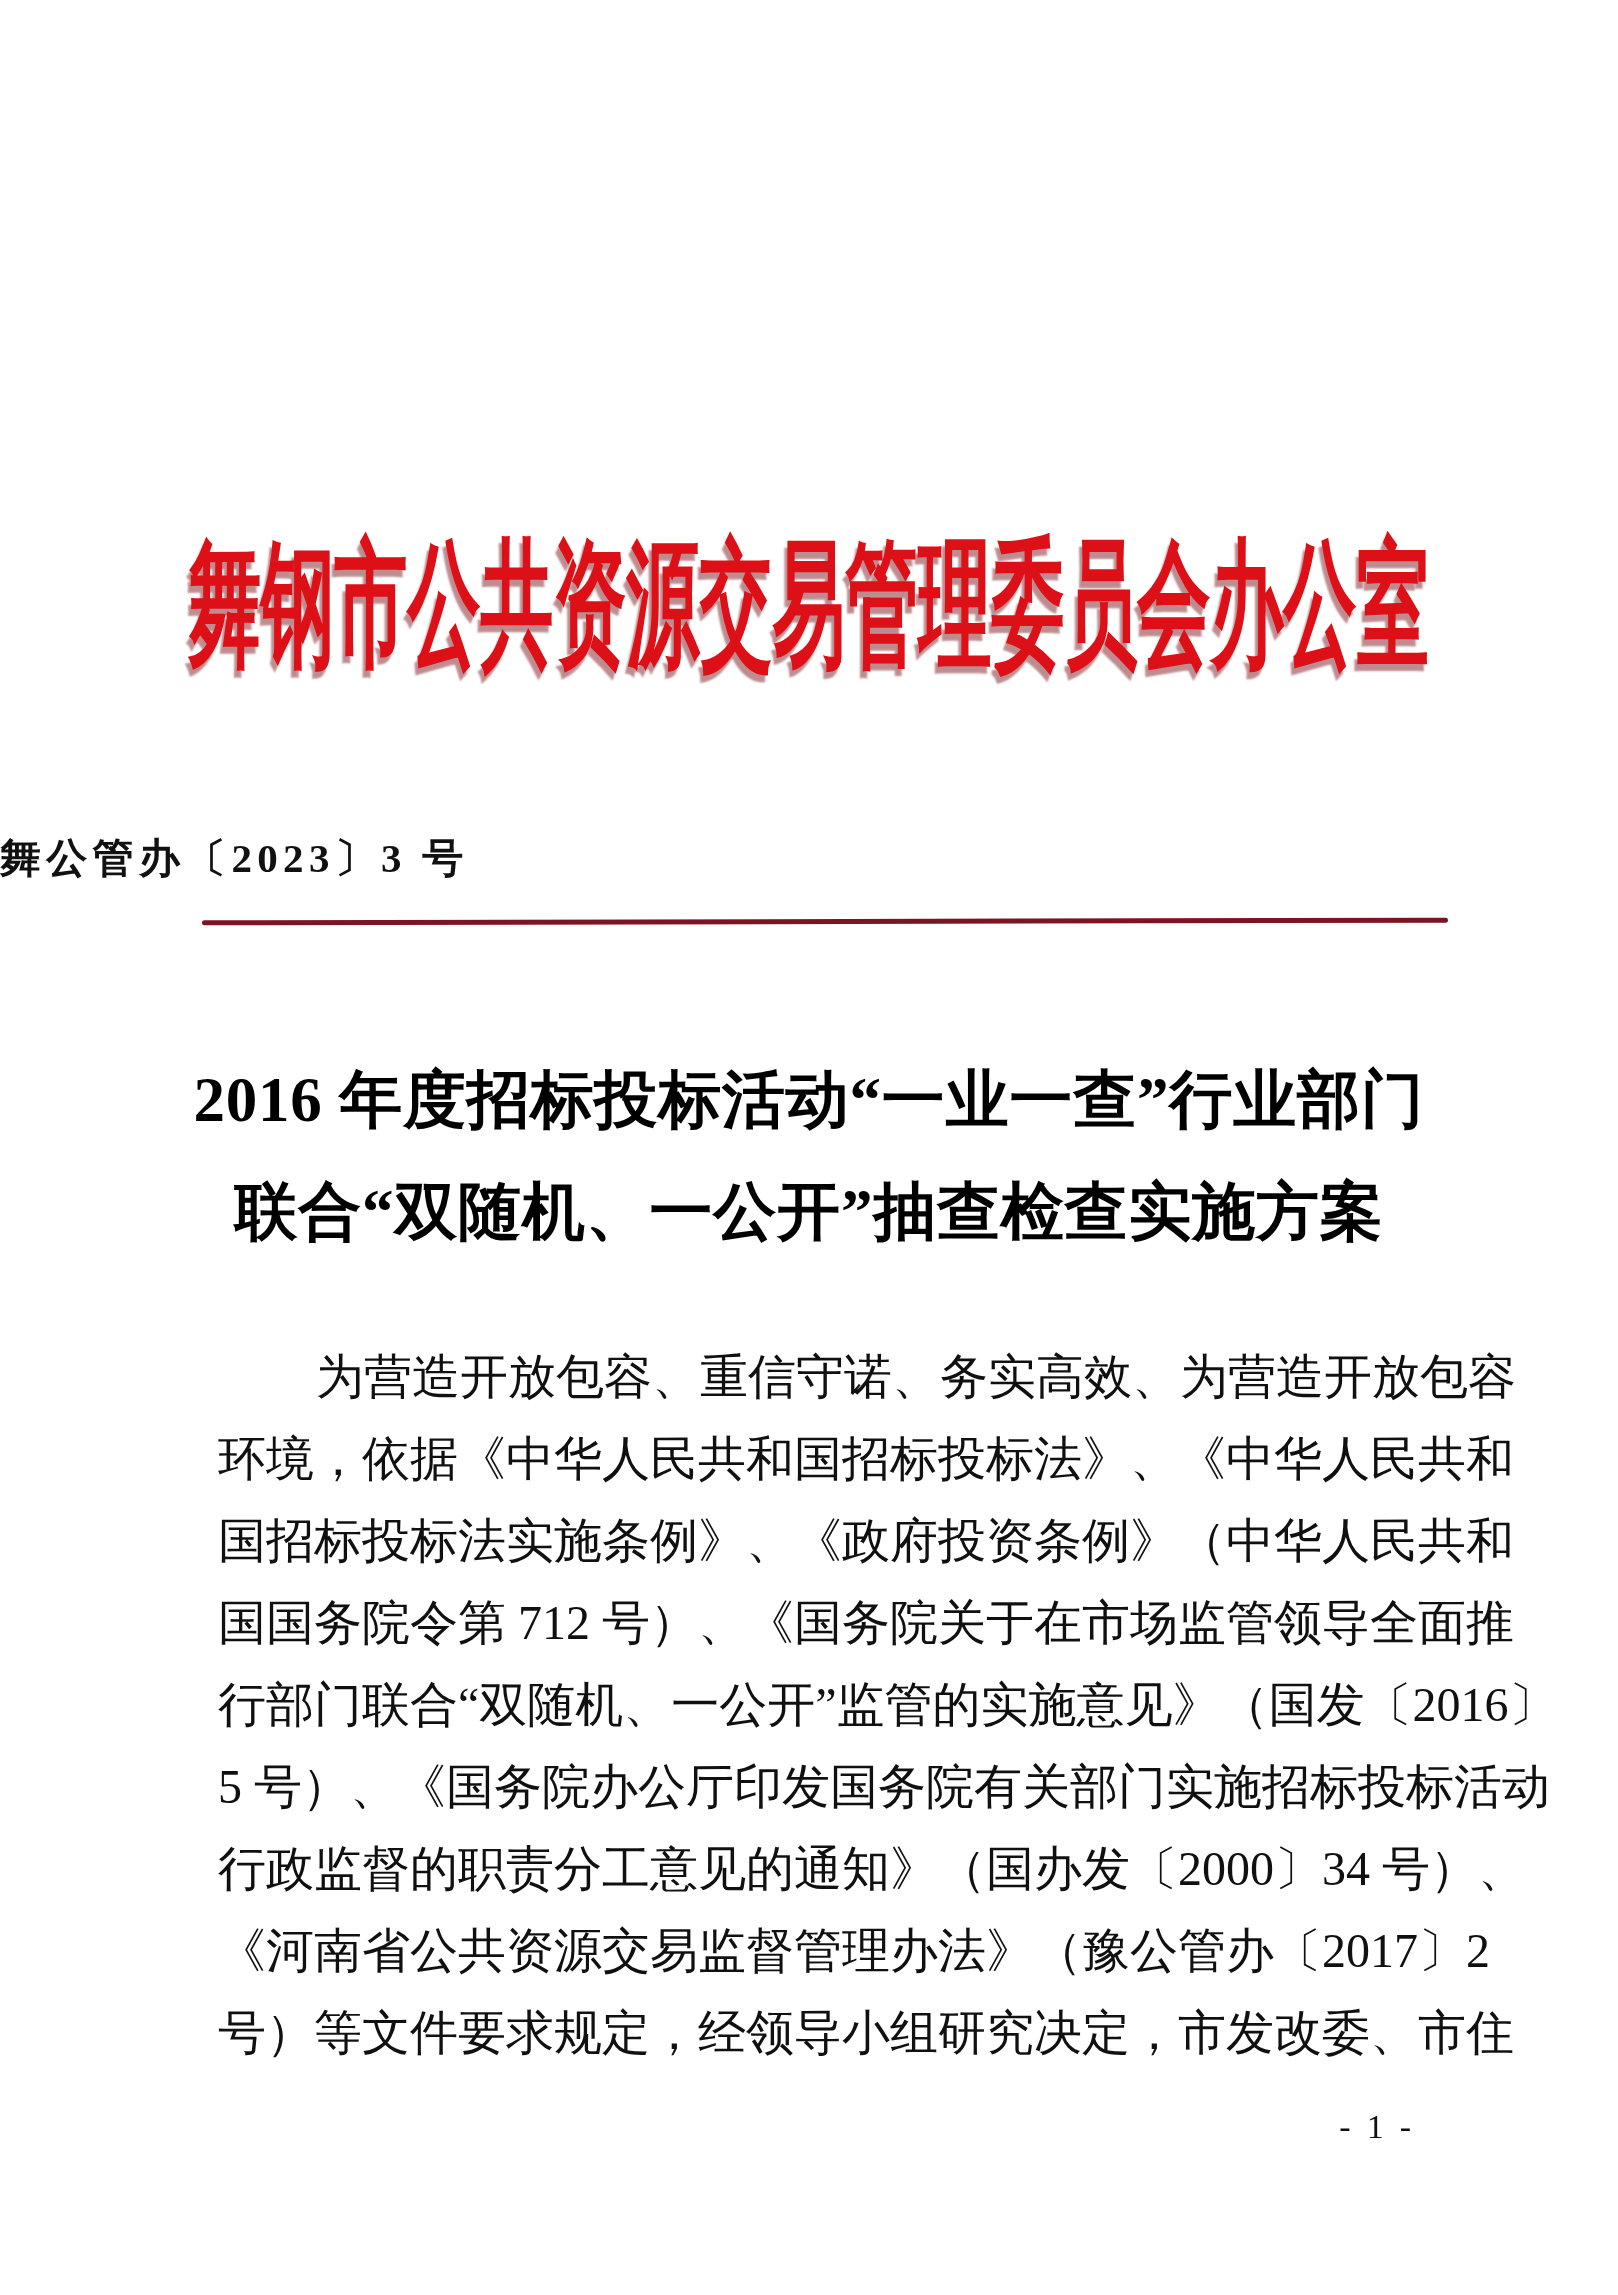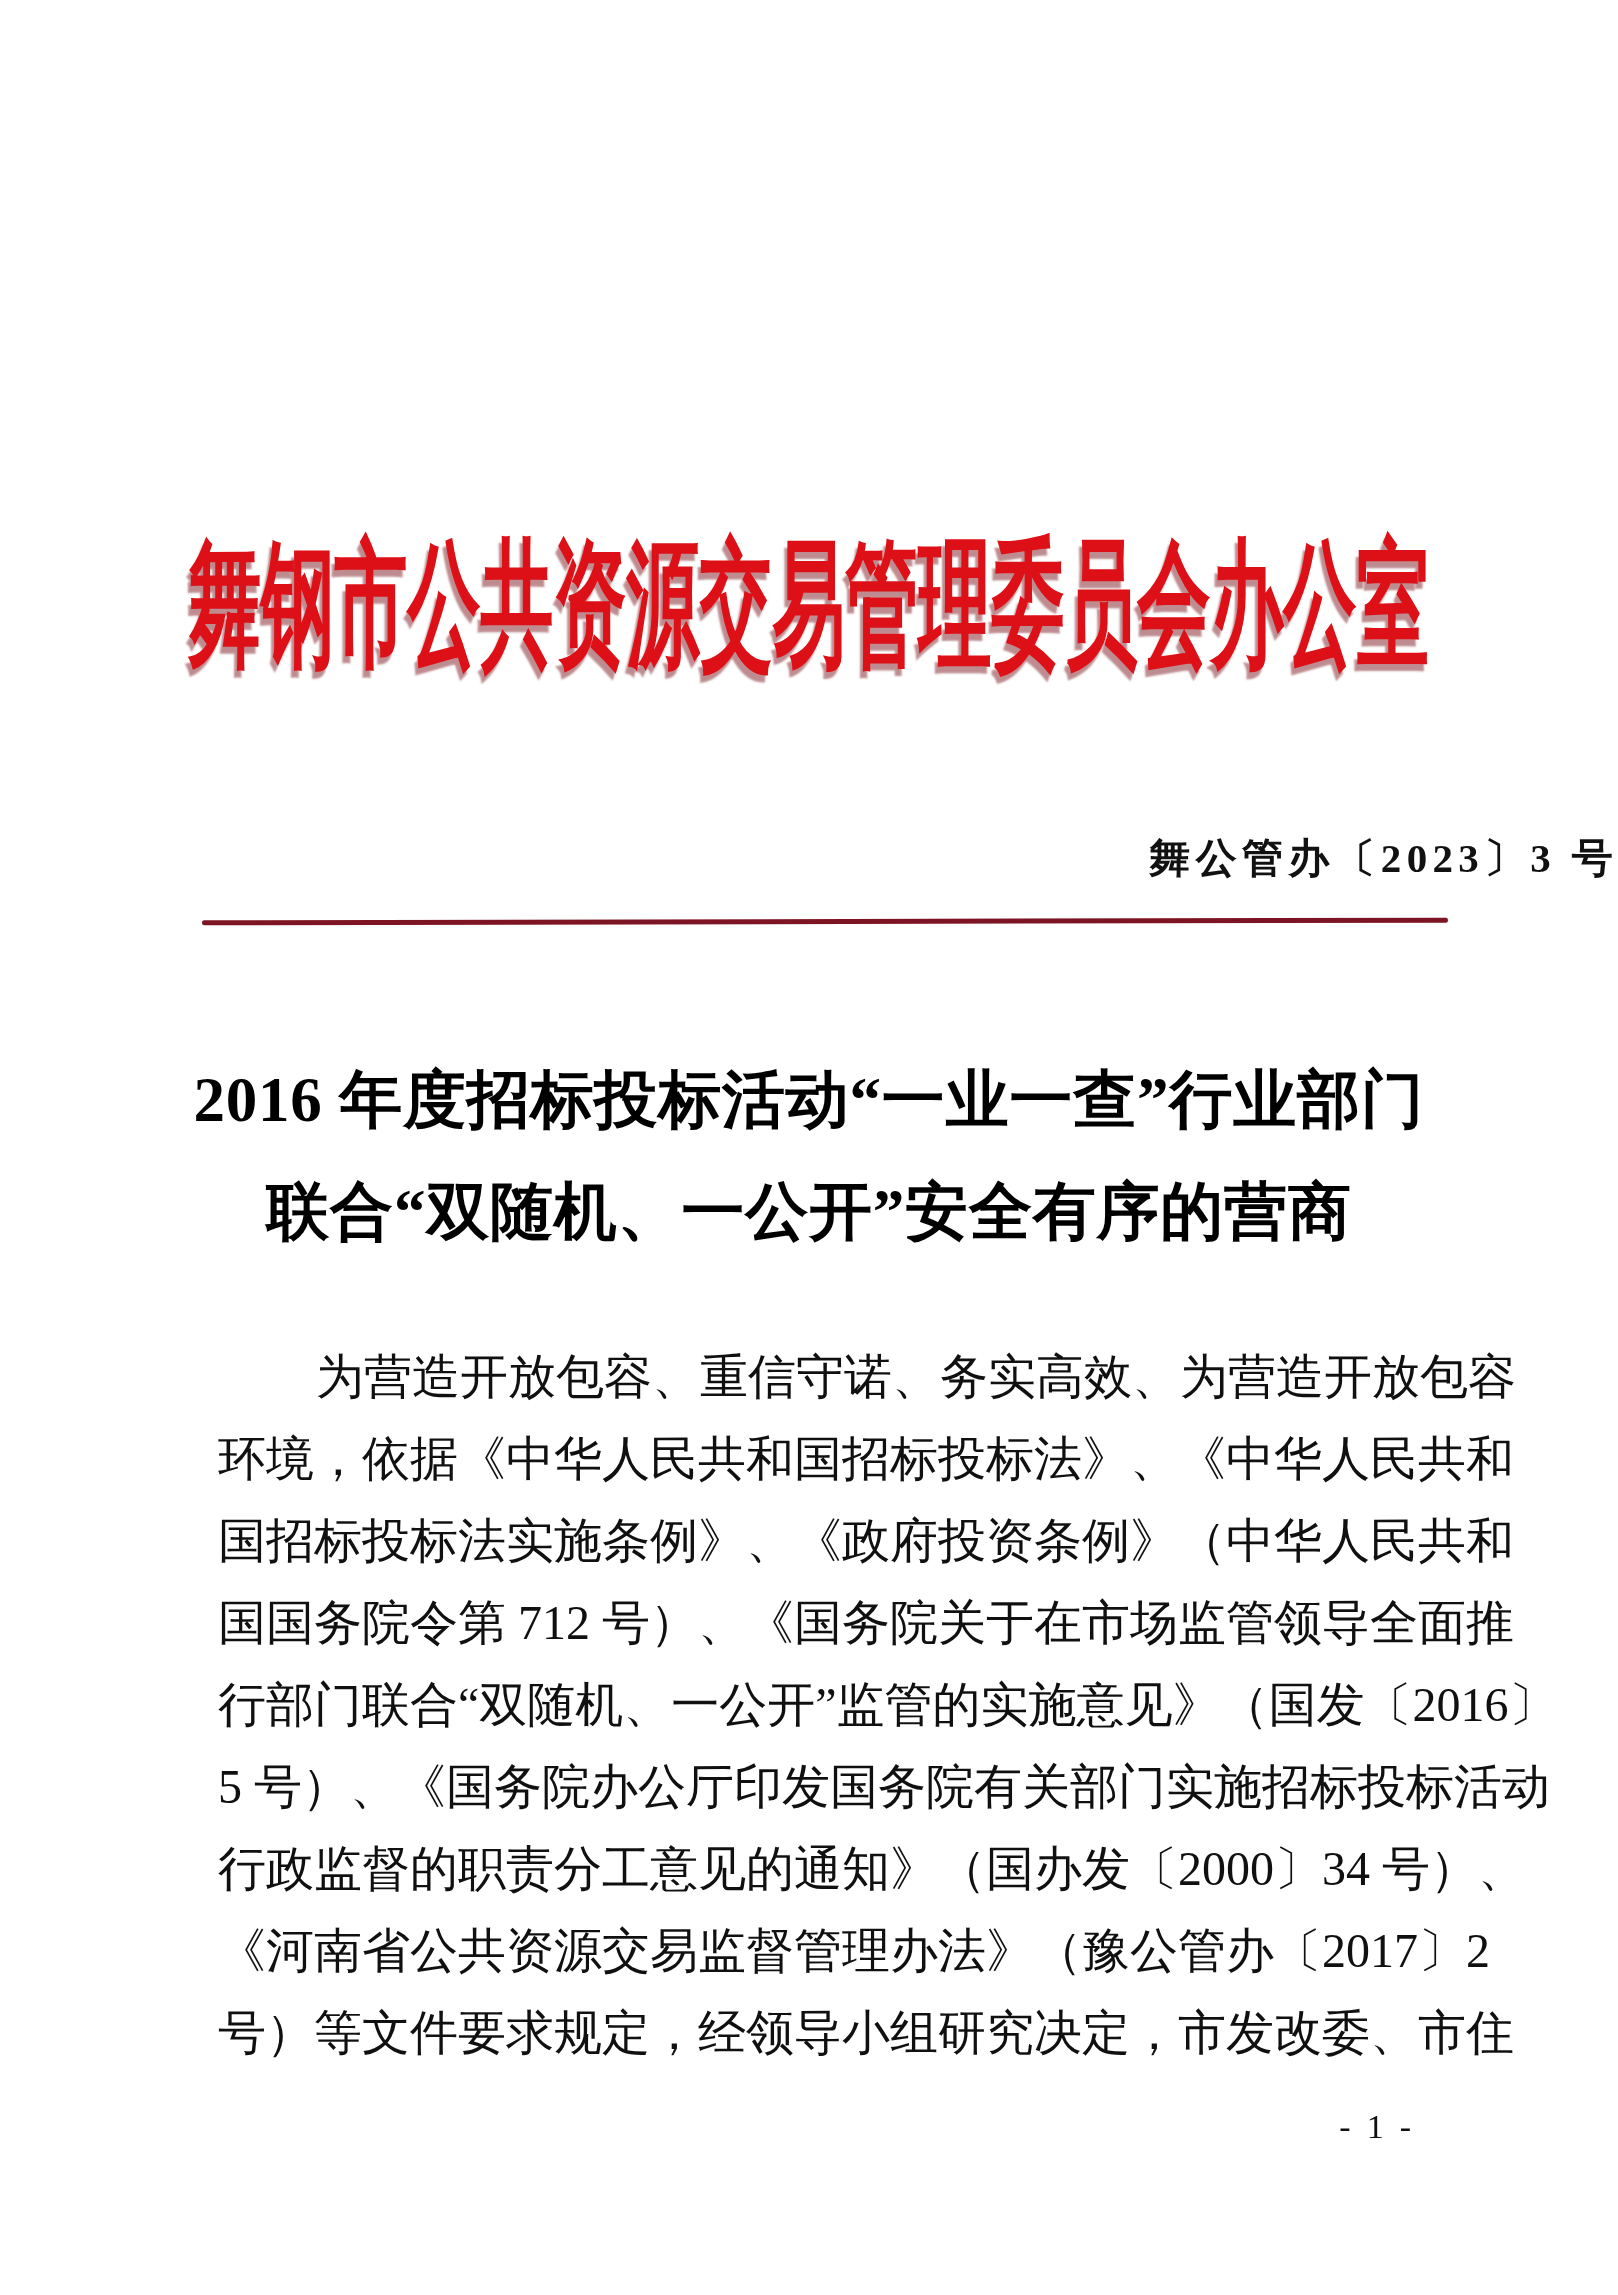--- a/index.html
+++ b/index.html
@@ -25,21 +25,21 @@
     color: var(--accent, #dd1018);
     text-shadow:-3.1px 3.8px 1.5px rgba(110,0,8,0.45);
     transform: scaleY(1.9);
     transform-origin: top center;
     letter-spacing:0px;
   }
   
   .doc-number {
     position:absolute;
     top:831px; left:0; width:100%;
-    text-align:right;
+    text-align:left;
     font-size:41px;
     font-weight:600;
     letter-spacing:5.3px;
     color:#111;
   }
   
   .divider {
     position:absolute;
     top:919px; left:202px;
     width:1246px; height:4.6px;
@@ -91,21 +91,21 @@
 <div class="page">
 
   <div class="org-title">舞钢市公共资源交易管理委员会办公室</div>
 
   <div class="doc-number">舞公管办〔2023〕3 号</div>
 
   <div class="divider"></div>
 
   <div class="doc-title">
     <div>2016 年度招标投标活动“一业一查”行业部门</div>
-    <div>联合“双随机、一公开”安全有序的营商</div>
+    <div>联合“双随机、一公开”抽查检查实施方案</div>
   </div>
 
   <div class="body-block">
     <div class="body-line indent">为营造开放包容、重信守诺、务实高效、为营造开放包容</div>
     <div class="body-line">环境，依据《中华人民共和国招标投标法》、《中华人民共和</div>
     <div class="body-line">国招标投标法实施条例》、《政府投资条例》（中华人民共和</div>
     <div class="body-line">国国务院令第 712 号）、《国务院关于在市场监管领导全面推</div>
     <div class="body-line">行部门联合“双随机、一公开”监管的实施意见》（国发〔2016〕</div>
     <div class="body-line">5 号）、《国务院办公厅印发国务院有关部门实施招标投标活动</div>
     <div class="body-line">行政监督的职责分工意见的通知》（国办发〔2000〕34 号）、</div>

